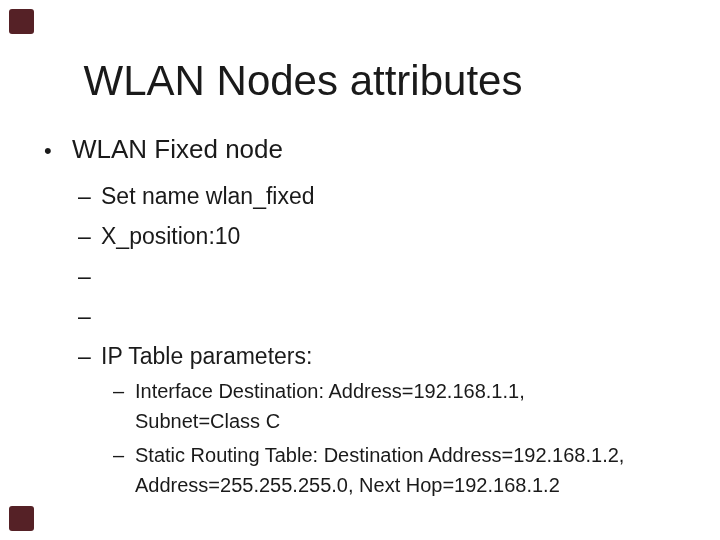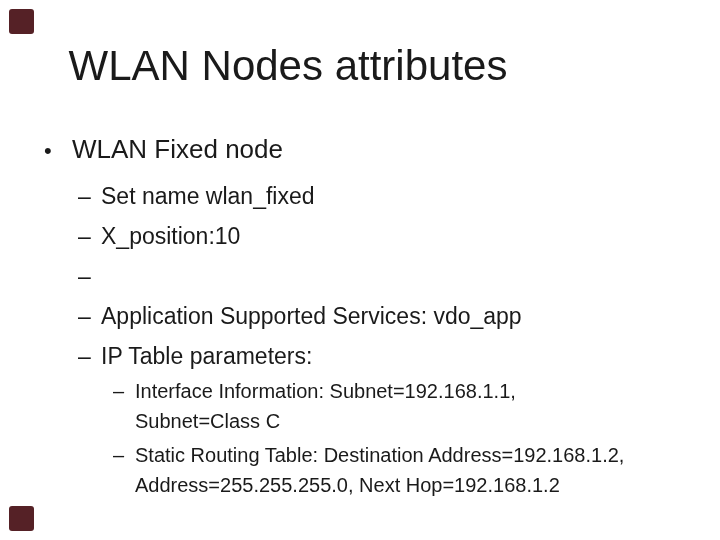--- a/index.html
+++ b/index.html
@@ -32,21 +32,21 @@
   .title {
     position: absolute;
     top: 44px;
     left: 0;
     width: 576px;
     text-align: center;
     font-size: 42px;
     line-height: 44px;
     font-weight: 400;
     letter-spacing: 0px;
-    margin: 0;
+    margin: 15px;
   }
 
   .l1 {
     position: absolute;
     top: 134px;
     left: 44px;
     display: flex;
     align-items: baseline;
     font-size: 26px;
     line-height: 30px;
@@ -116,33 +116,32 @@
     </div>
     <div class="l2-item">
       <span class="marker">–</span>
       <span>X_position:10</span>
     </div>
     <div class="l2-item">
       <span class="marker">–</span>
     </div>
     <div class="l2-item">
       <span class="marker">–</span>
-      <span>Application Supported Services: vdo_app</span>
     </div>
     <div class="l2-item">
       <span class="marker">–</span>
       <span>IP Table parameters:</span>
     </div>
   </div>
 
   <div class="l3-list">
     <div class="l3-item">
       <span class="marker">–</span>
       <div class="lines">
-        <span>Interface Information: Subnet=192.168.1.1,</span>
+        <span>Interface Destination: Address=192.168.1.1,</span>
         <span>Subnet=Class C</span>
       </div>
     </div>
     <div class="l3-item">
       <span class="marker">–</span>
       <div class="lines">
         <span>Static Routing Table: Destination Address=192.168.1.2,</span>
         <span>Address=255.255.255.0, Next Hop=192.168.1.2</span>
       </div>
     </div>

